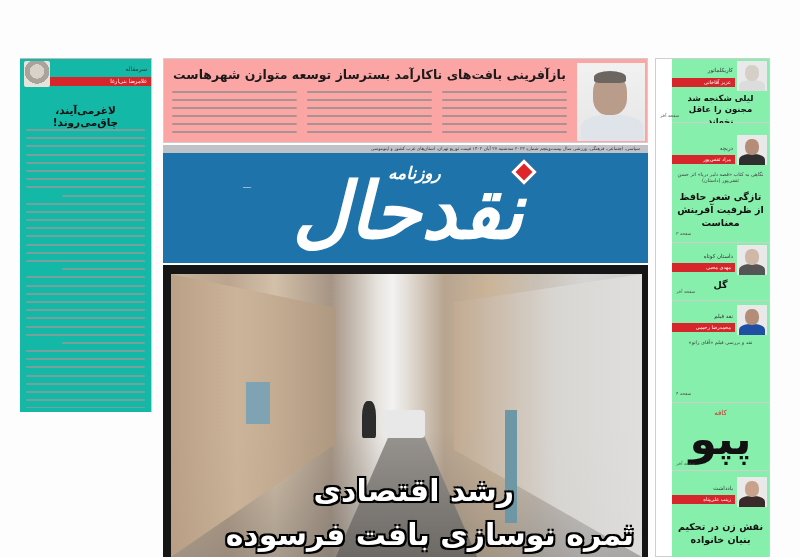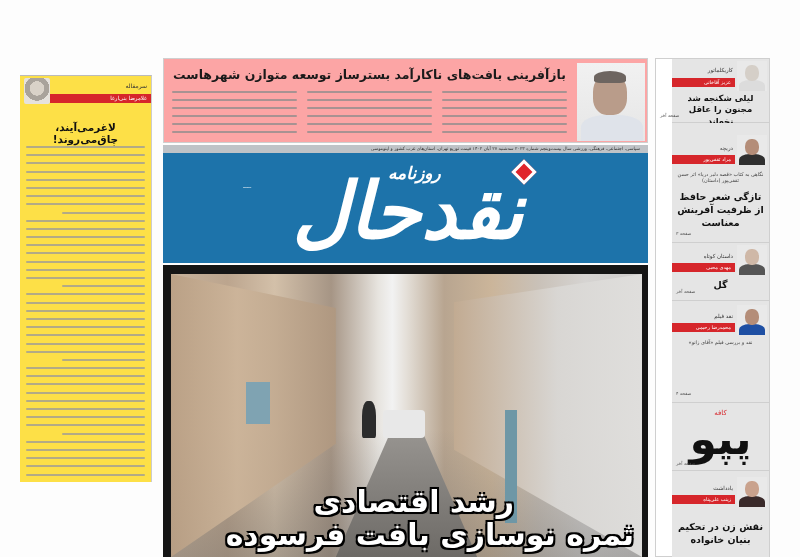--- a/index.html
+++ b/index.html
@@ -2,21 +2,21 @@
 <html><head>
 <meta charset="utf-8">
 <style>
   * { box-sizing: border-box; margin: 0; padding: 0; }
   html, body { width: 800px; height: 557px; overflow: hidden; background: #fdfdfd; }
   body { position: relative; font-family: "DejaVu Sans", sans-serif; direction: rtl; color: #222; }
 
   .page { position: absolute; left: 0; top: 0; width: 800px; height: 557px; background: #fdfdfd; }
 
   
-  .left-col { position: absolute; left: 20px; top: 58px; width: 132px; height: 407px; background: #fde047; border-top: 1px solid #bbb; border-right: 1px solid #ccc; margin-top: 17px; }
+  .left-col { position: absolute; left: 20px; top: 58px; width: 132px; height: 354px; background: #14b8a6; border-top: 1px solid #bbb; border-right: 1px solid #ccc; }
   .left-col .avatar { position: absolute; left: 4px; top: 2px; width: 26px; height: 26px; background: radial-gradient(circle at 50% 40%, #d9d2c8 0 35%, #a9a39b 36% 60%, #e6e2dc 61%); border-radius: 2px; }
   .left-col .kicker { position: absolute; right: 4px; top: 6px; font-size: 6px; color: #333; }
   .left-col .author-bar { position: absolute; left: 30px; right: 0; top: 18px; height: 9px; background: #d6262b; color: #fff; font-size: 5.5px; text-align: right; padding-right: 4px; line-height: 9px; }
   .left-col .headline { position: absolute; left: 4px; right: 4px; top: 45px; font-size: 10.5px; font-weight: bold; text-align: center; color: #111; }
   .left-col .body { position: absolute; left: 6px; right: 6px; top: 70px; bottom: 4px; overflow: hidden; }
   .textline { height: 2px; background: #9a9a9a; margin-bottom: 6.2px; opacity: .75; border-radius: 1px; }
 
   
   .top-banner { position: absolute; left: 163px; top: 58px; width: 485px; height: 85px; background: #fca5a5; border: 1px solid #cfcfcf; }
   .top-banner .photo { position: absolute; right: 2px; top: 4px; width: 68px; height: 78px; background: linear-gradient(180deg,#f1f1f1 0%,#e6e6e6 100%); overflow: hidden; }
@@ -45,25 +45,25 @@
   .main-photo .road { position: absolute; left: 35%; top: 52%; width: 30%; height: 48%; background: linear-gradient(180deg,#9b9894,#6d6a66); clip-path: polygon(42% 0, 58% 0, 100% 100%, 0 100%); }
   .main-photo .wall-l { position: absolute; left: 0; top: 0; width: 35%; height: 100%; background: linear-gradient(90deg,#b99f84,#cdb59a 40%,#b09880 100%); clip-path: polygon(0 0, 100% 12%, 100% 60%, 0 100%); opacity: .9; }
   .main-photo .wall-r { position: absolute; right: 0; top: 0; width: 40%; height: 100%; background: linear-gradient(90deg,#c2ab92,#d9d7d4 55%,#e0dfdd 100%); clip-path: polygon(0 10%, 100% 0, 100% 100%, 0 62%); opacity: .95; }
   .main-photo .door-l { position: absolute; left: 16%; top: 38%; width: 5%; height: 15%; background: #7fa3b2; }
   .main-photo .door-r { position: absolute; left: 71%; top: 48%; width: 2.5%; height: 40%; background: #6e97a6; }
   .main-photo .car { position: absolute; left: 45%; top: 48%; width: 9%; height: 10%; background: #e8e8e8; border-radius: 4px; }
   .main-photo .person { position: absolute; left: 40.5%; top: 45%; width: 3%; height: 13%; background: #2c2c2c; border-radius: 40% 40% 10% 10%; }
   .main-photo .headline { position: absolute; right: 14px; bottom: 6px; text-align: right; color: #fff; font-weight: bold; line-height: 1.1;
     text-shadow: 0 0 3px #000, 2px 2px 0 #000, -2px -2px 0 #000, 2px -2px 0 #000, -2px 2px 0 #000; }
   .main-photo .headline .l1 { display: block; font-size: 30px; padding-right: 120px; }
-  .main-photo .headline .l2 { display: block; font-size: 30px; }
+  .main-photo .headline .l2 { display: block; font-size: 30px; margin-top: 11px; }
 
   
   .right-col { position: absolute; left: 655px; top: 58px; width: 115px; height: 499px; background: #fff; border: 1px solid #cfcfcf; }
-  .rc-box { position: absolute; left: 16px; right: 0; border-bottom: 1px solid #cfcfcf; background: #e5e5e5; }
+  .rc-box { position: absolute; left: 16px; right: 0; border-bottom: 1px solid #cfcfcf; background: #86efac; }
   .rc-photo { position: absolute; right: 2px; top: 2px; width: 30px; height: 30px; background: #e9e9e9; overflow: hidden; }
   .rc-photo .h { position: absolute; left: 8px; top: 4px; width: 14px; height: 16px; border-radius: 45%; background: #b48d78; }
   .rc-photo .s { position: absolute; left: 2px; top: 19px; width: 26px; height: 14px; border-radius: 40% 40% 0 0; background: #2f2f2f; }
   .rc-photo.light .s { background: #dcdcdc; }
   .rc-photo.light .h { background: #cfb8a7; }
   .rc-photo.grey .h { background: #d5cfc8; }
   .rc-kicker { position: absolute; right: 36px; top: 8px; font-size: 5.5px; color: #333; }
   .rc-author { position: absolute; left: 0; right: 34px; top: 19px; height: 9px; background: #d6262b; color: #fff; font-size: 5px; line-height: 9px; text-align: right; padding-right: 4px; }
   .rc-sub { position: absolute; left: 4px; right: 4px; font-size: 5px; text-align: center; color: #444; }
   .rc-title { position: absolute; left: 4px; right: 4px; font-size: 9.5px; font-weight: bold; text-align: center; color: #111; line-height: 1.35; }

